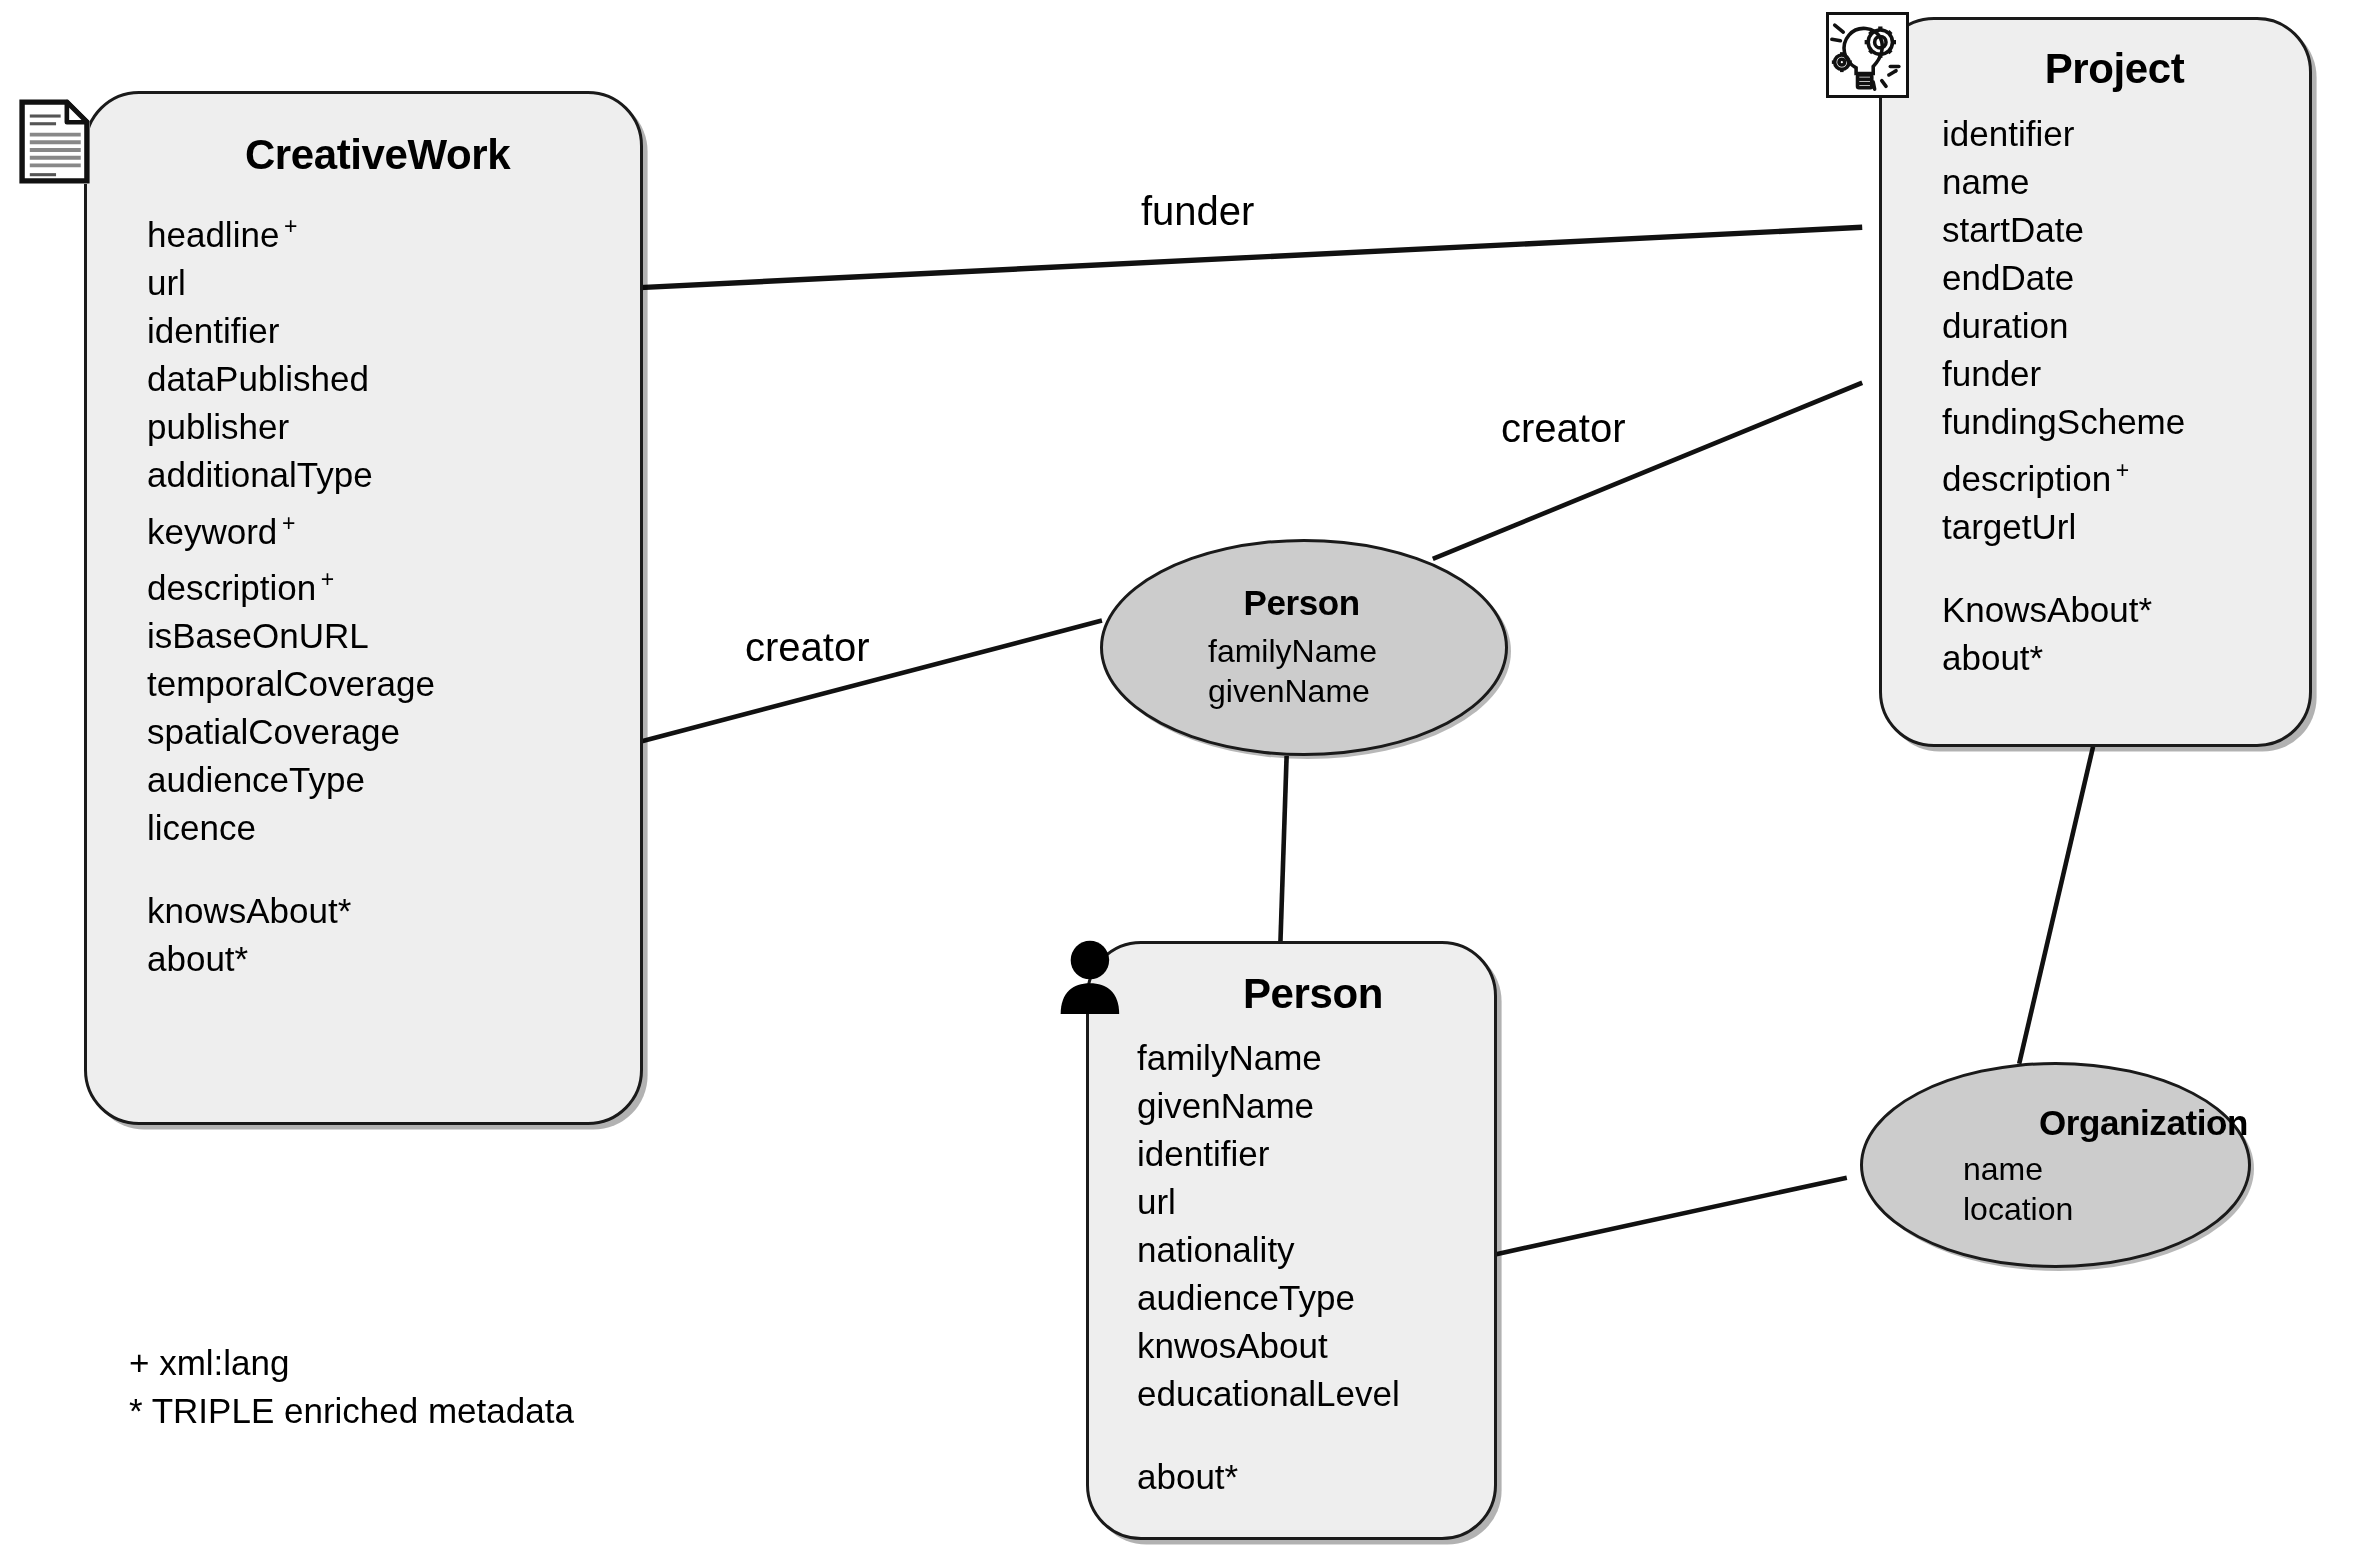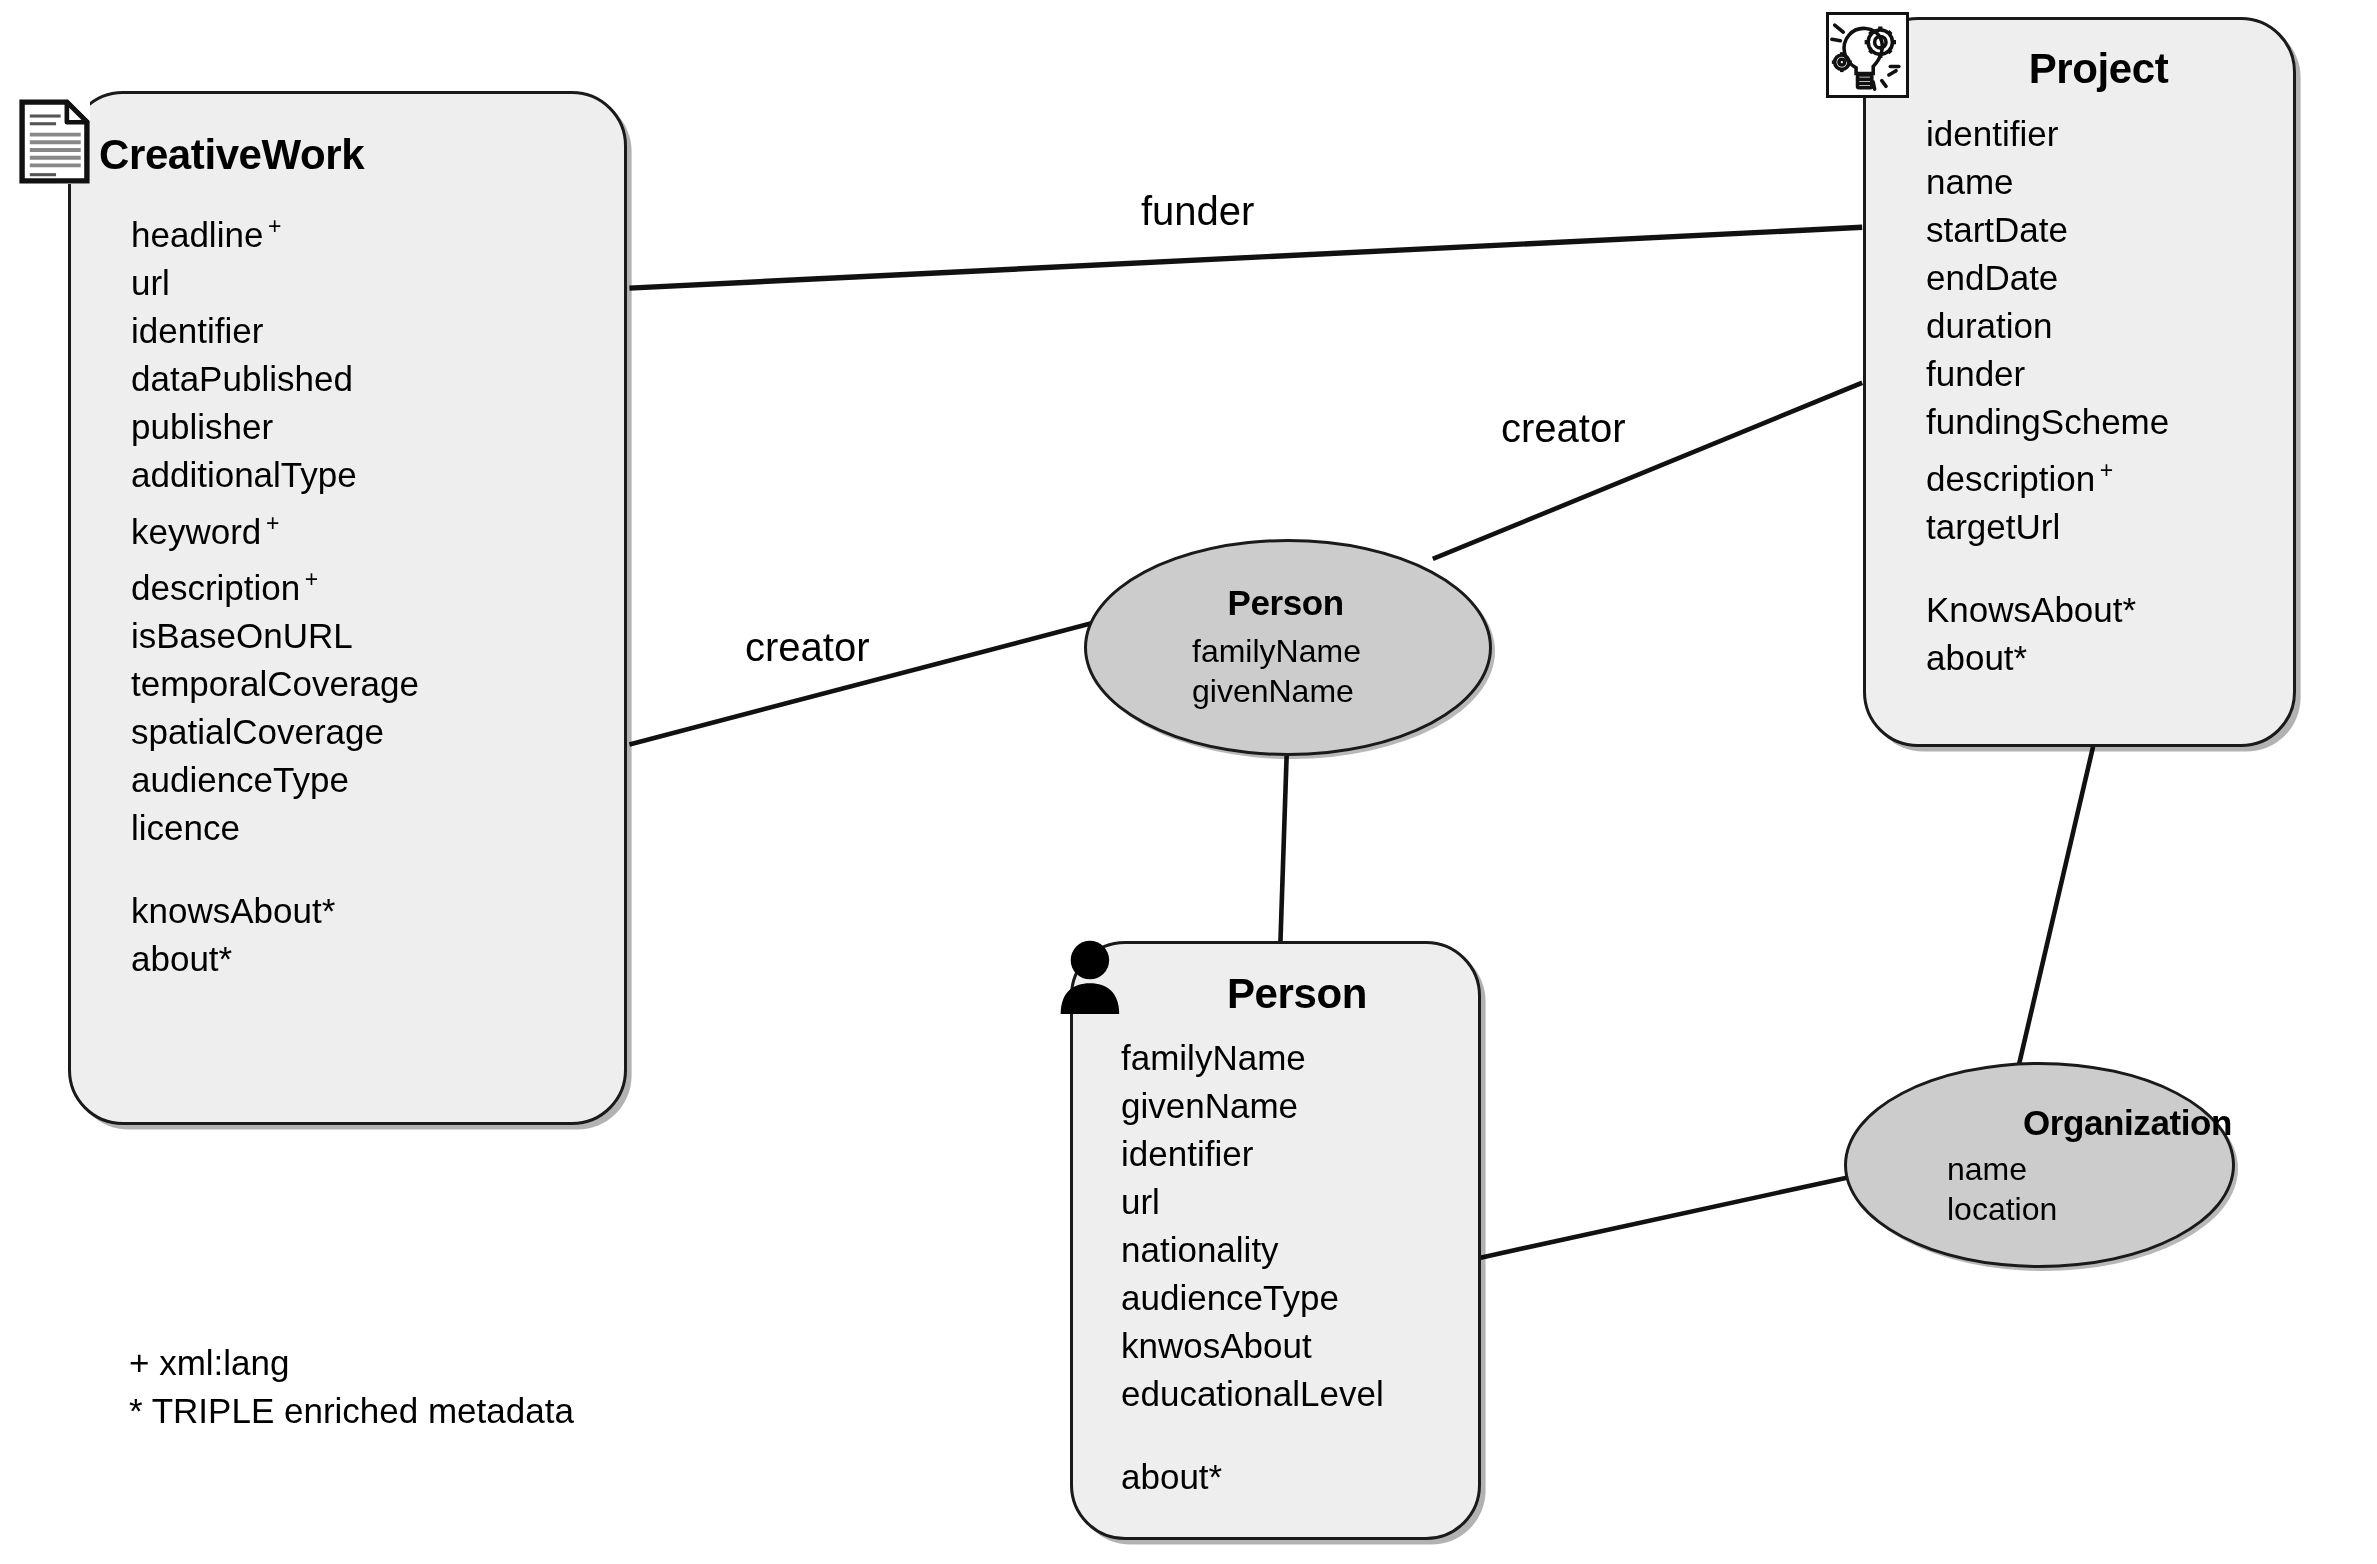--- a/index.html
+++ b/index.html
@@ -31,20 +31,21 @@
     width: 2377px;
     height: 1565px;
     z-index: 1;
   }
 
   
   .node {
     position: absolute;
     z-index: 2;
     box-sizing: border-box;
+    margin-left: 16px;
   }
 
   .entity-box {
     background: #eeeeee;
     border: 3.8px solid #1a1a1a;
     border-radius: 55px;
     box-shadow: 5.4px 5.4px 0 -0.8px rgba(0,0,0,0.30);
   }
 
   .entity-ellipse {
@@ -83,21 +84,21 @@
   }
 
   
   #node-creativework {
     left: 68px;
     top: 91px;
     width: 559px;
     height: 1034px;
   }
   #node-creativework .node-title {
-    text-align: left;
+    text-align: center;
     margin: 40px 0 0 28px;
   }
   #node-creativework .attr-list {
     margin: 26px 0 0 60px;
   }
 
   
   #node-project {
     left: 1863px;
     top: 17px;

